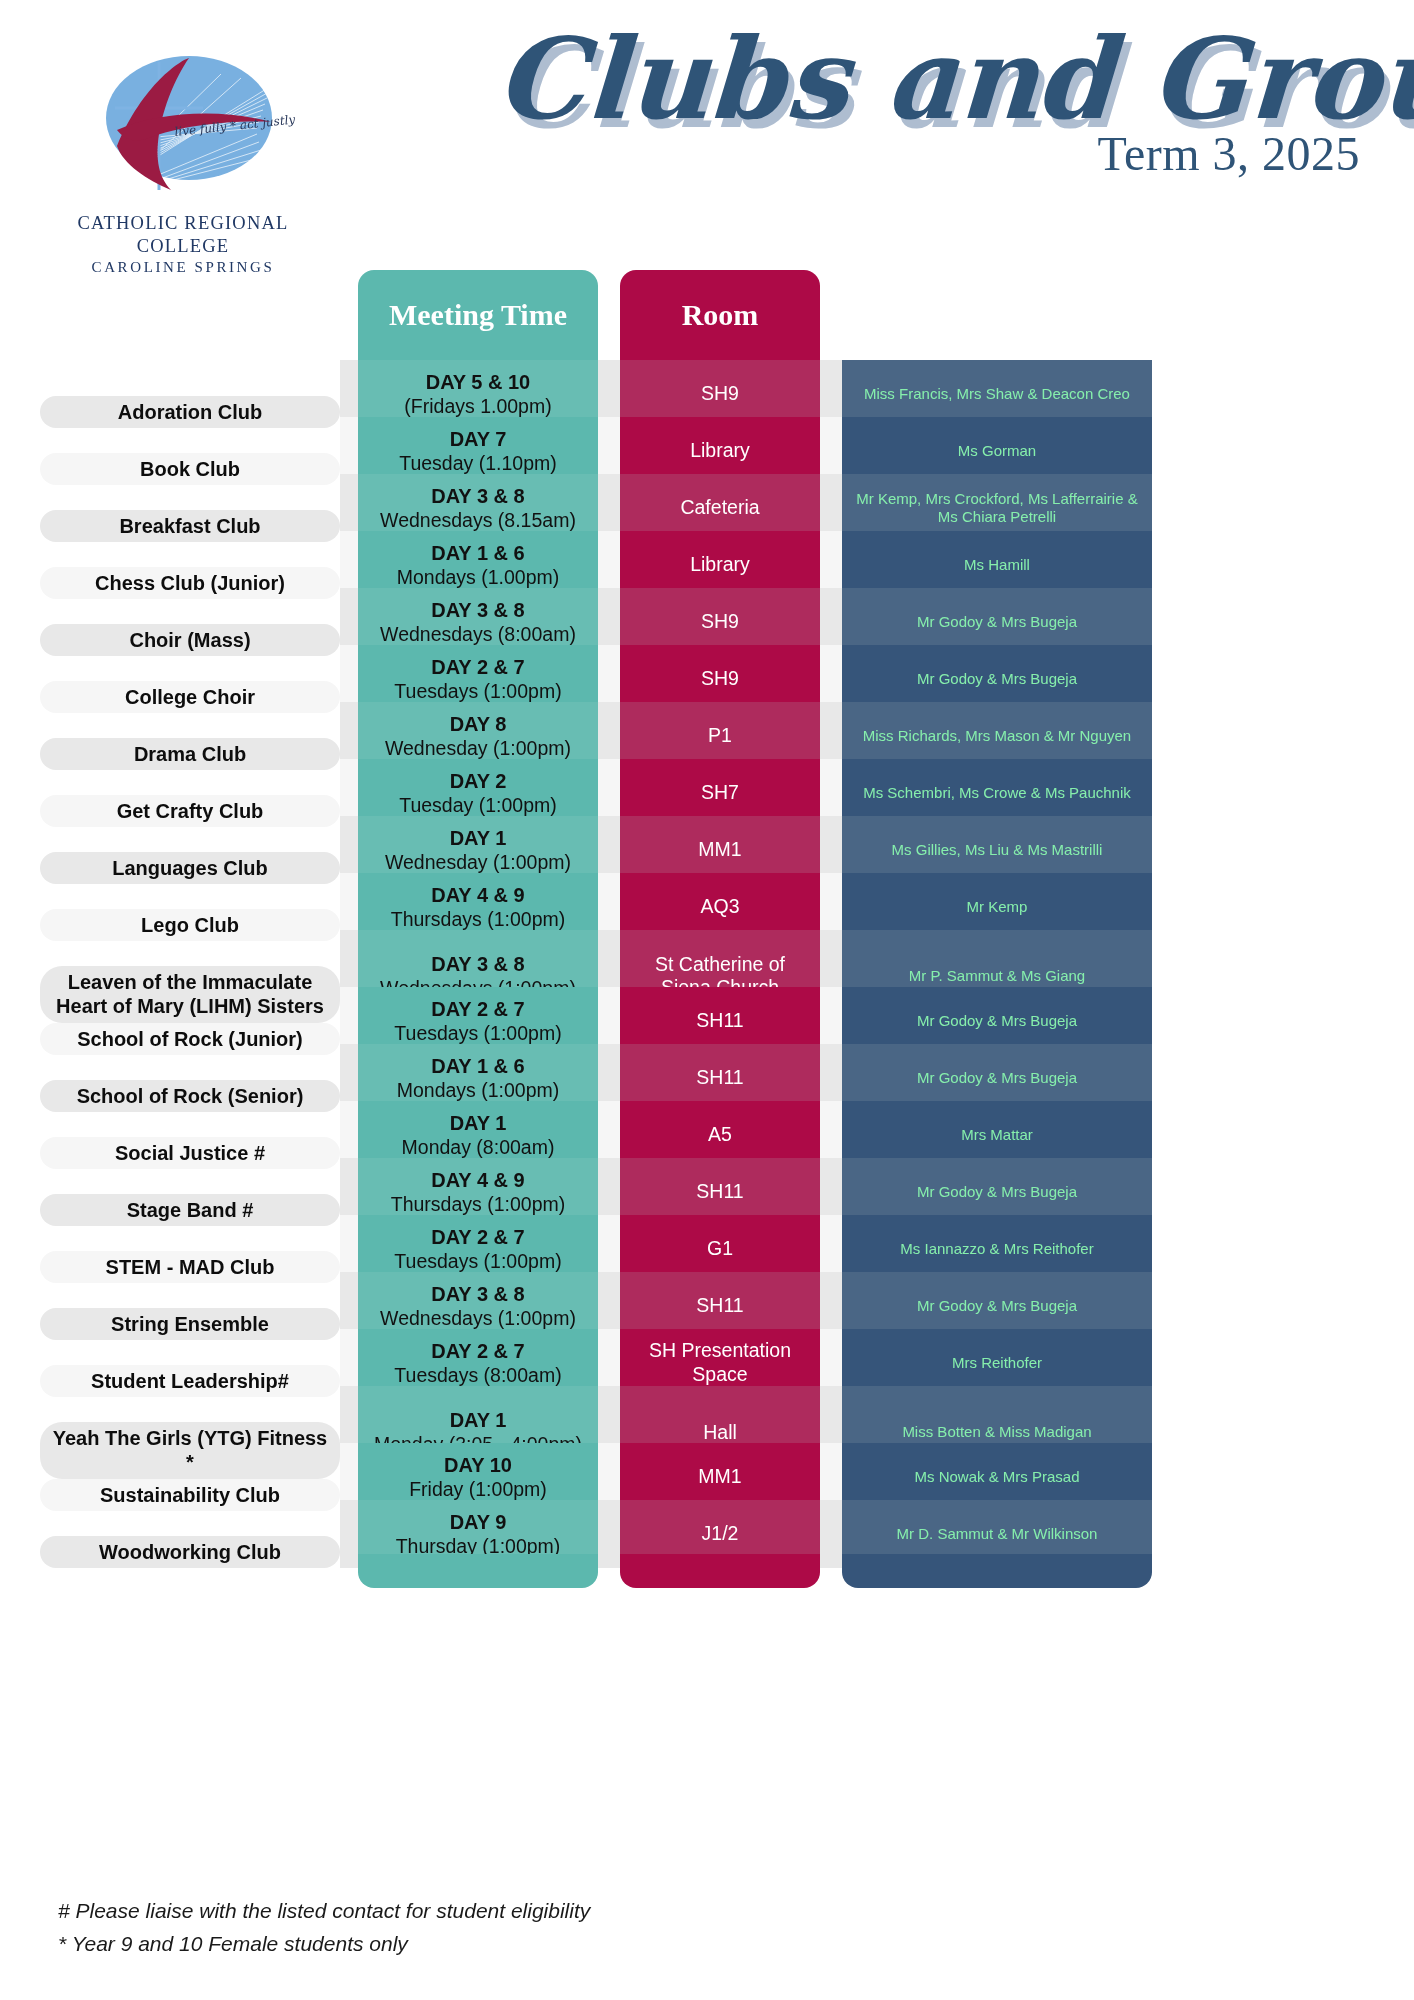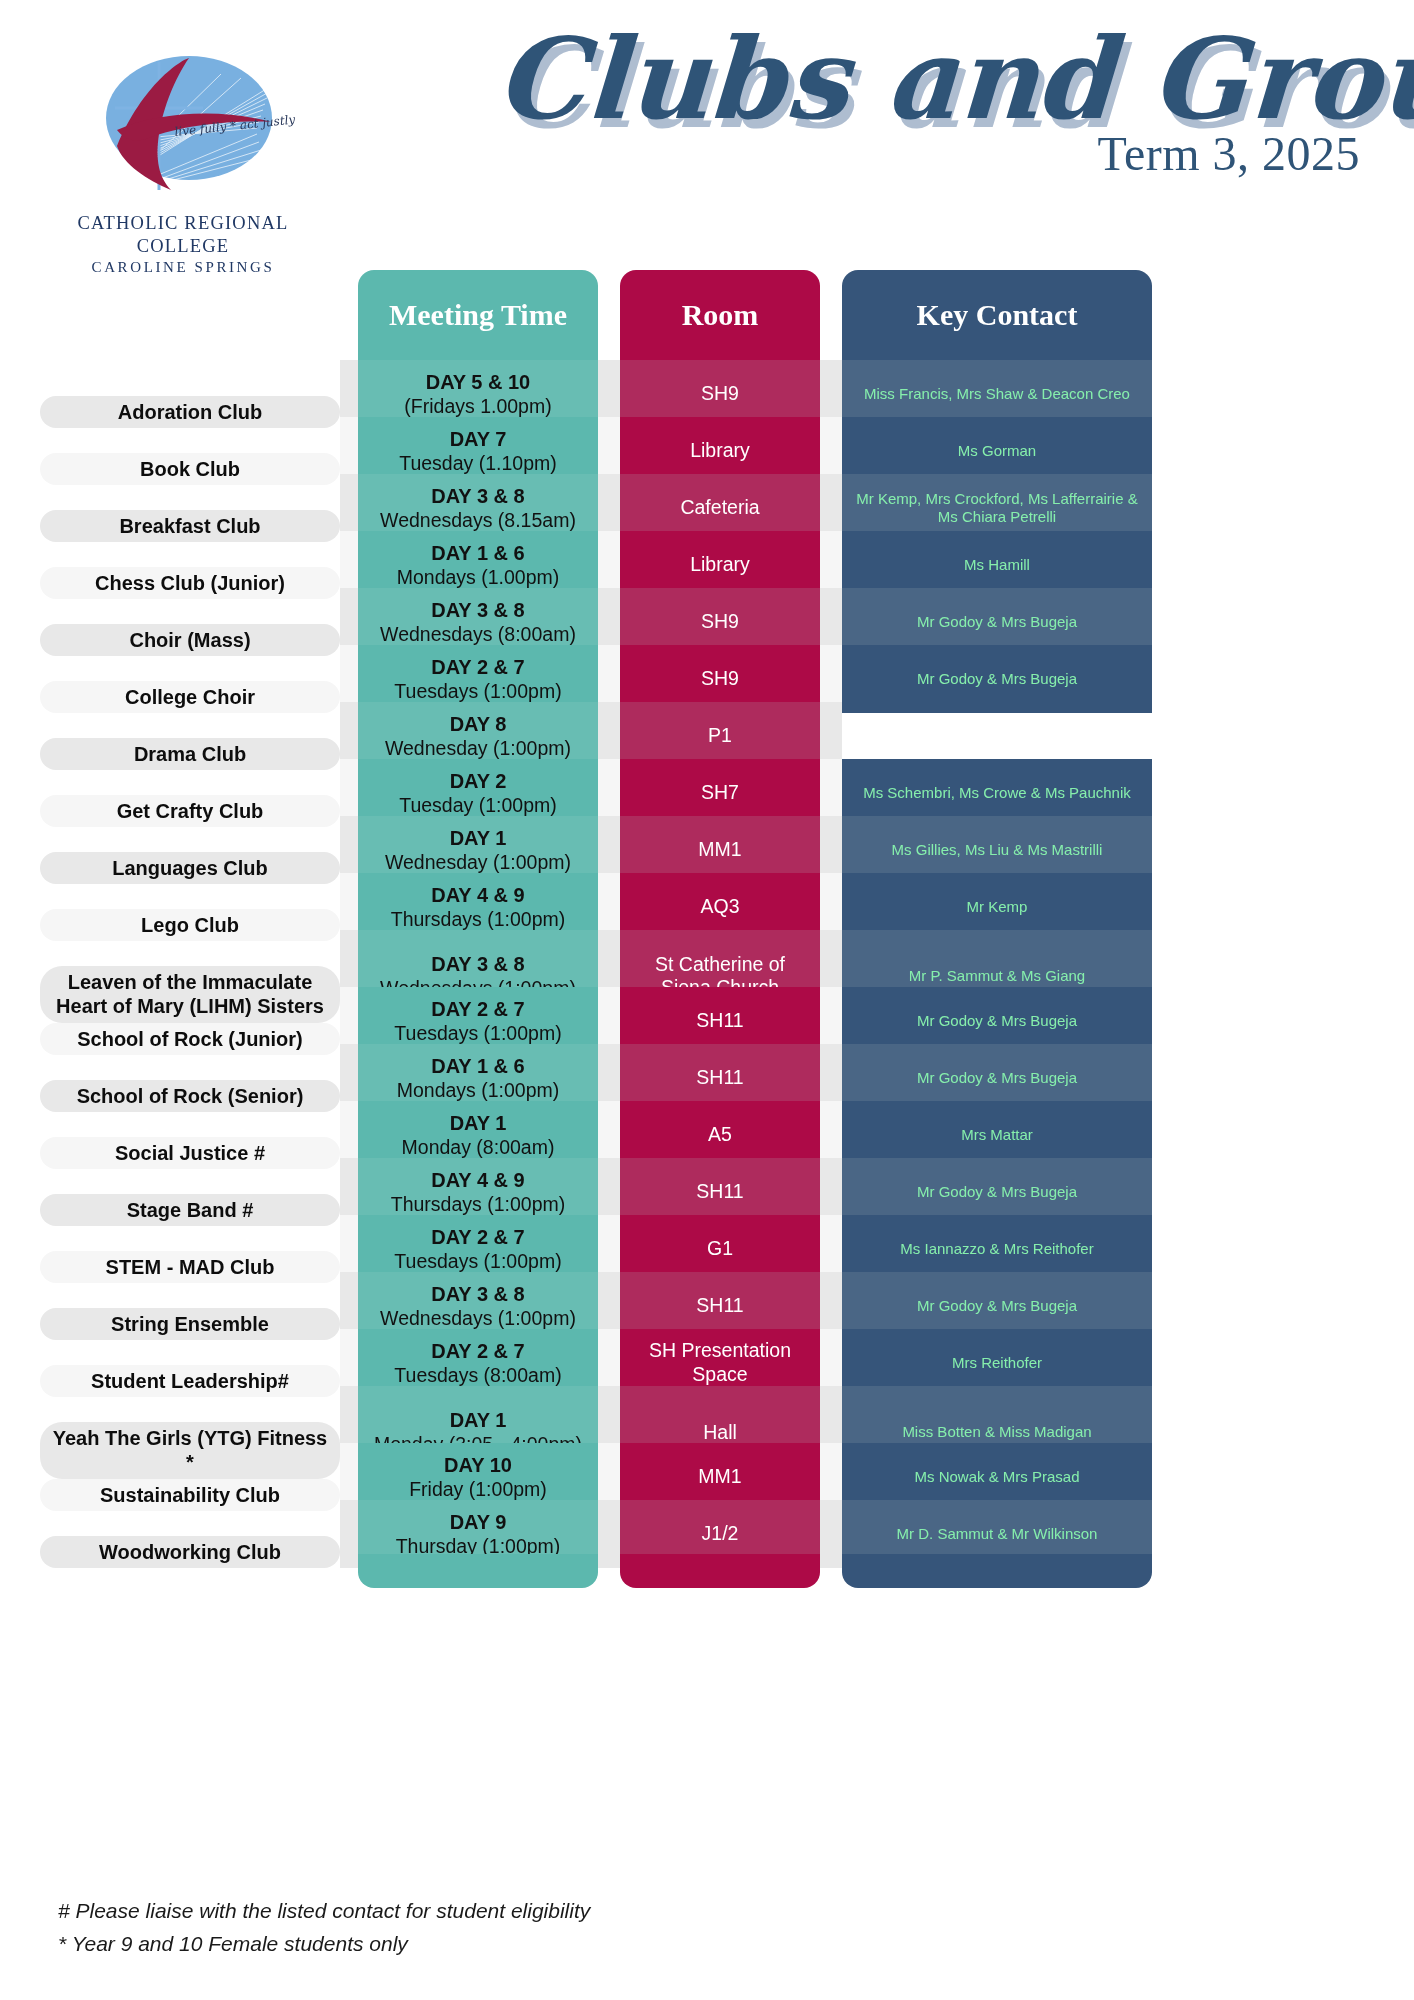--- a/index.html
+++ b/index.html
@@ -213,21 +213,20 @@
 
 <div class="table-wrap">
   <div class="rowgrid">
     <div></div>
     <div></div>
     <div></div>
     <div class="hdr time">Meeting Time</div>
     <div></div>
     <div class="hdr room">Room</div>
     <div></div>
-    <div class="hdr contact">Key Contact</div>
     <div></div>
   </div>
 
   <div id="rows-container">
       <div class="rowgrid" style="height: 54px;">
         <div class=""></div>
         <div class="cell c-name odd">Adoration Club</div>
         <div class="gap-time odd"></div>
         <div class="cell c-time odd">
           <span class="d">DAY 5 &amp; 10</span>
@@ -319,20 +318,21 @@
         <div class=""></div>
         <div class="cell c-name odd">Drama Club</div>
         <div class="gap-time odd"></div>
         <div class="cell c-time odd">
           <span class="d">DAY 8</span>
           <span>Wednesday (1:00pm)</span>
         </div>
         <div class="gap-room odd"></div>
         <div class="cell c-room odd">P1</div>
         <div class="gap-contact odd"></div>
+        <div class="cell c-contact odd">Miss Richards, Mrs Mason &amp; Mr Nguyen</div>
         <div class=""></div>
       </div>
       <div class="rowsep"></div>
       <div class="rowgrid" style="height: 54px;">
         <div class=""></div>
         <div class="cell c-name even">Get Crafty Club</div>
         <div class="gap-time even"></div>
         <div class="cell c-time even">
           <span class="d">DAY 2</span>
           <span>Tuesday (1:00pm)</span>

